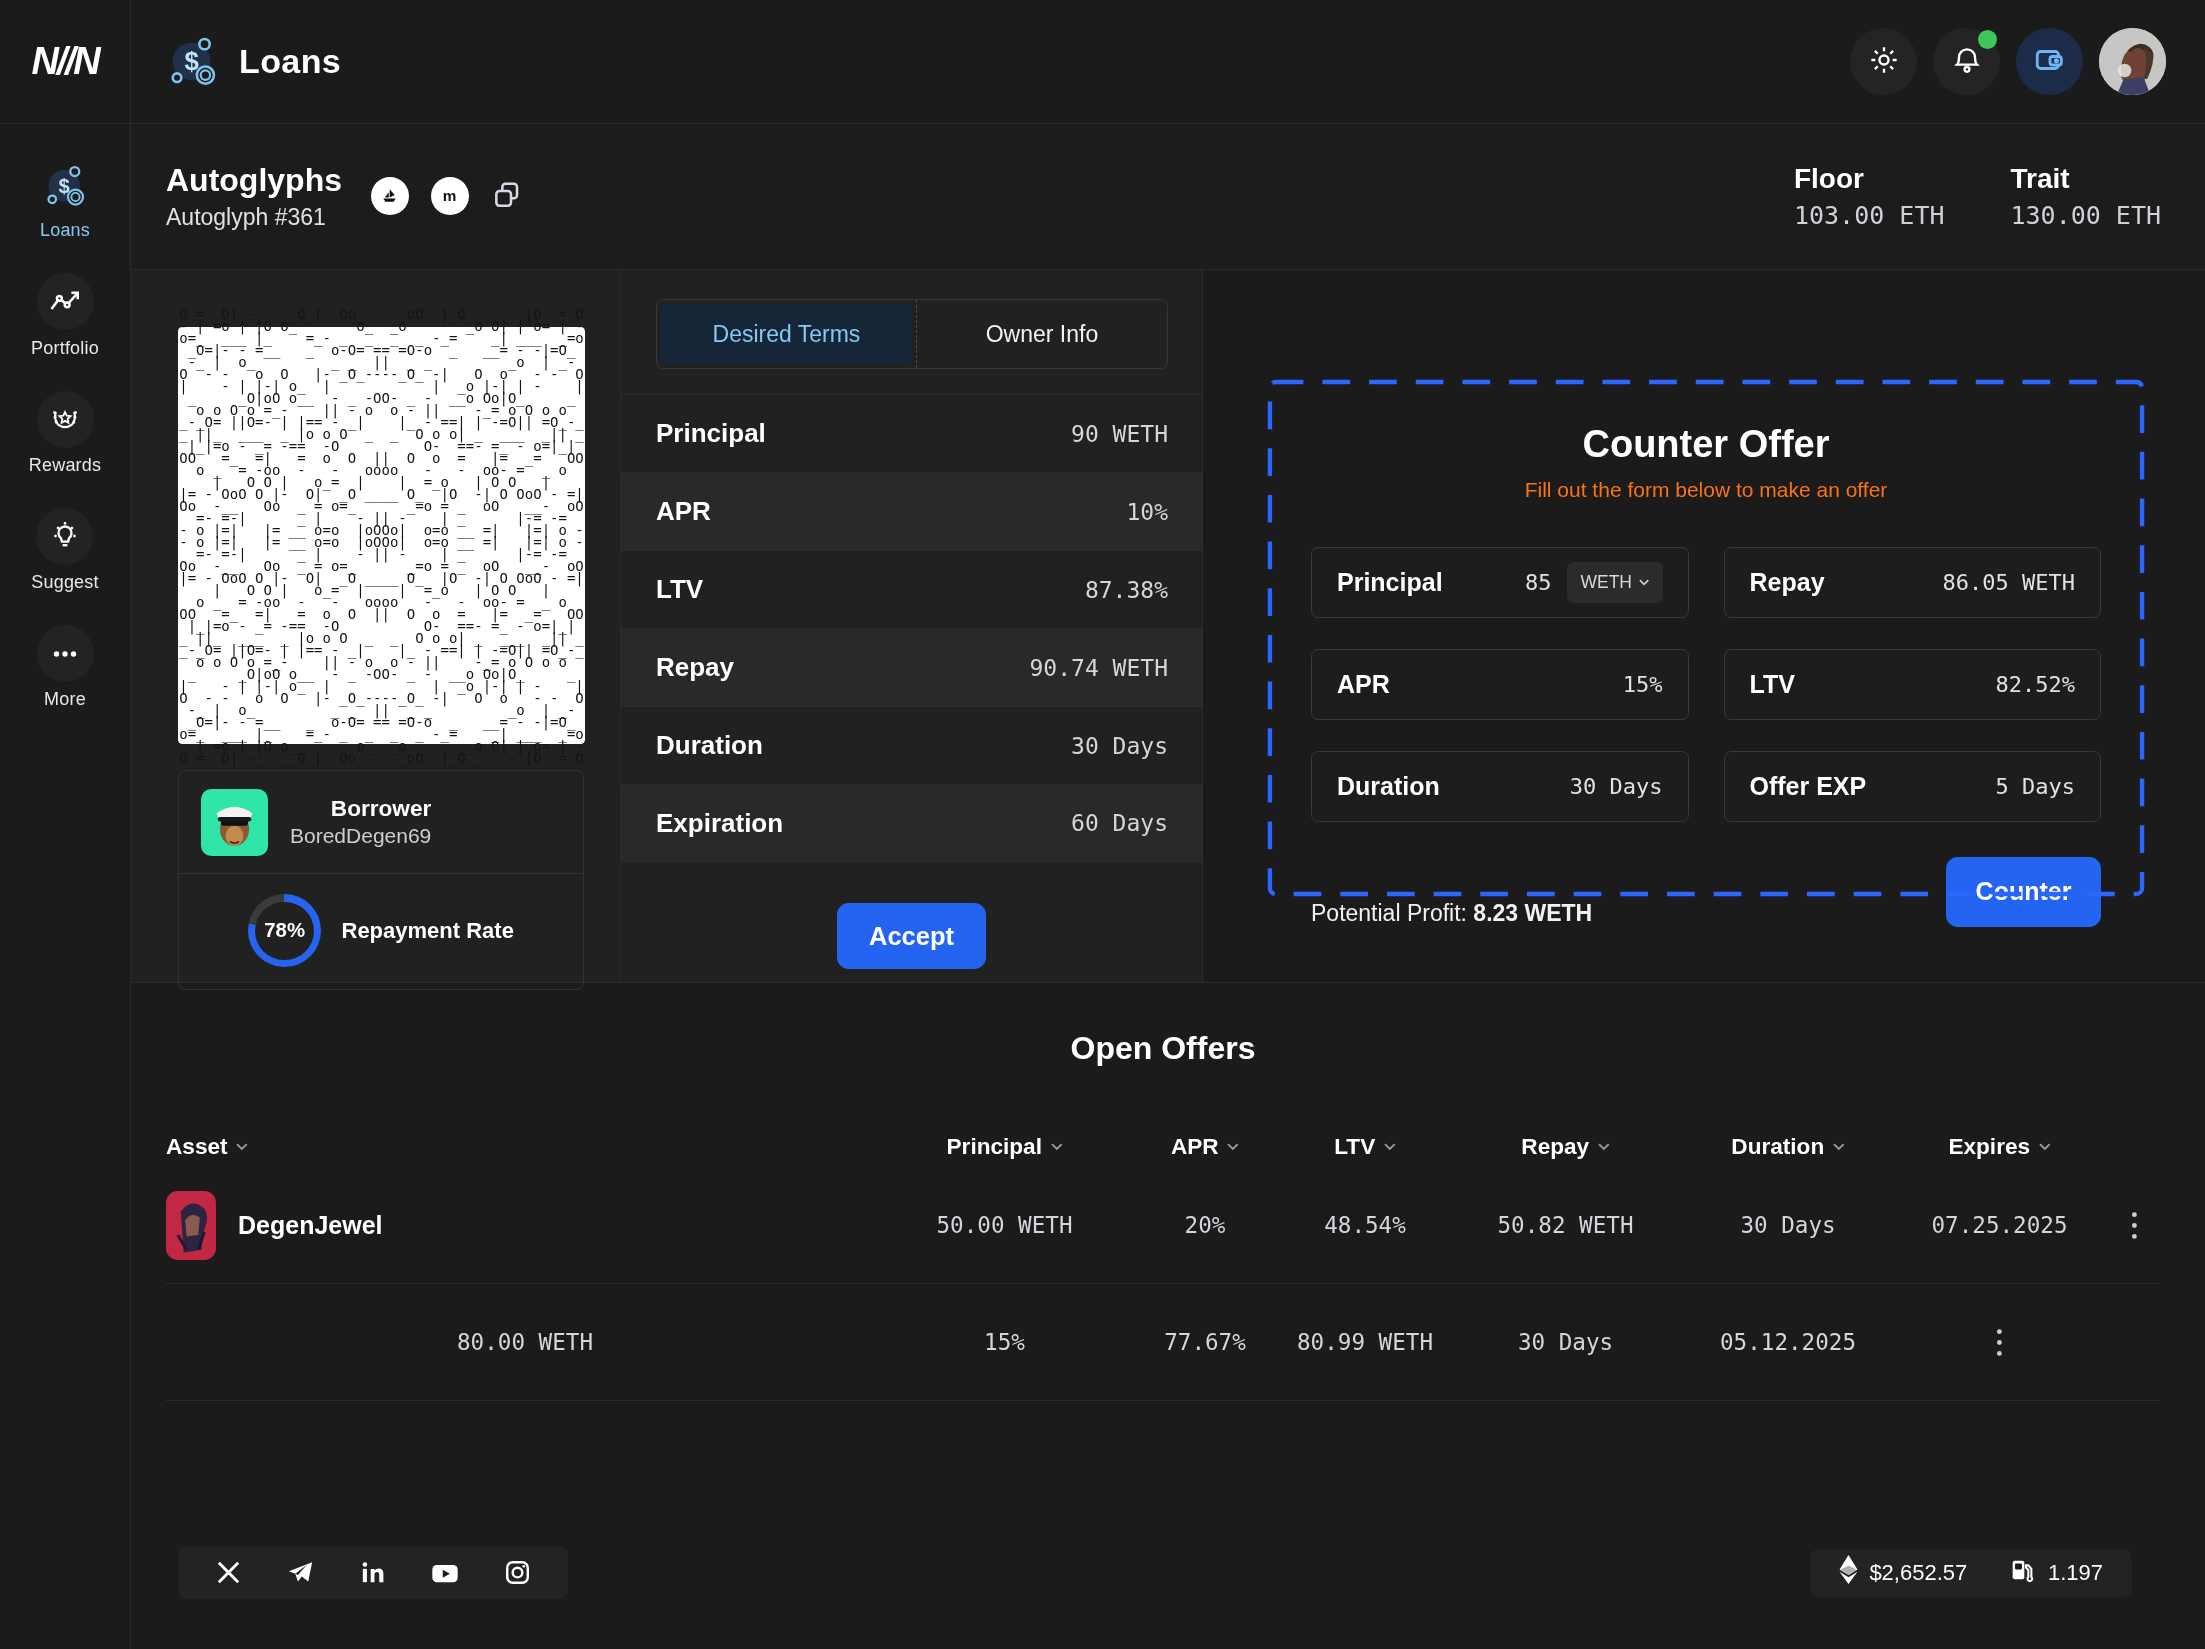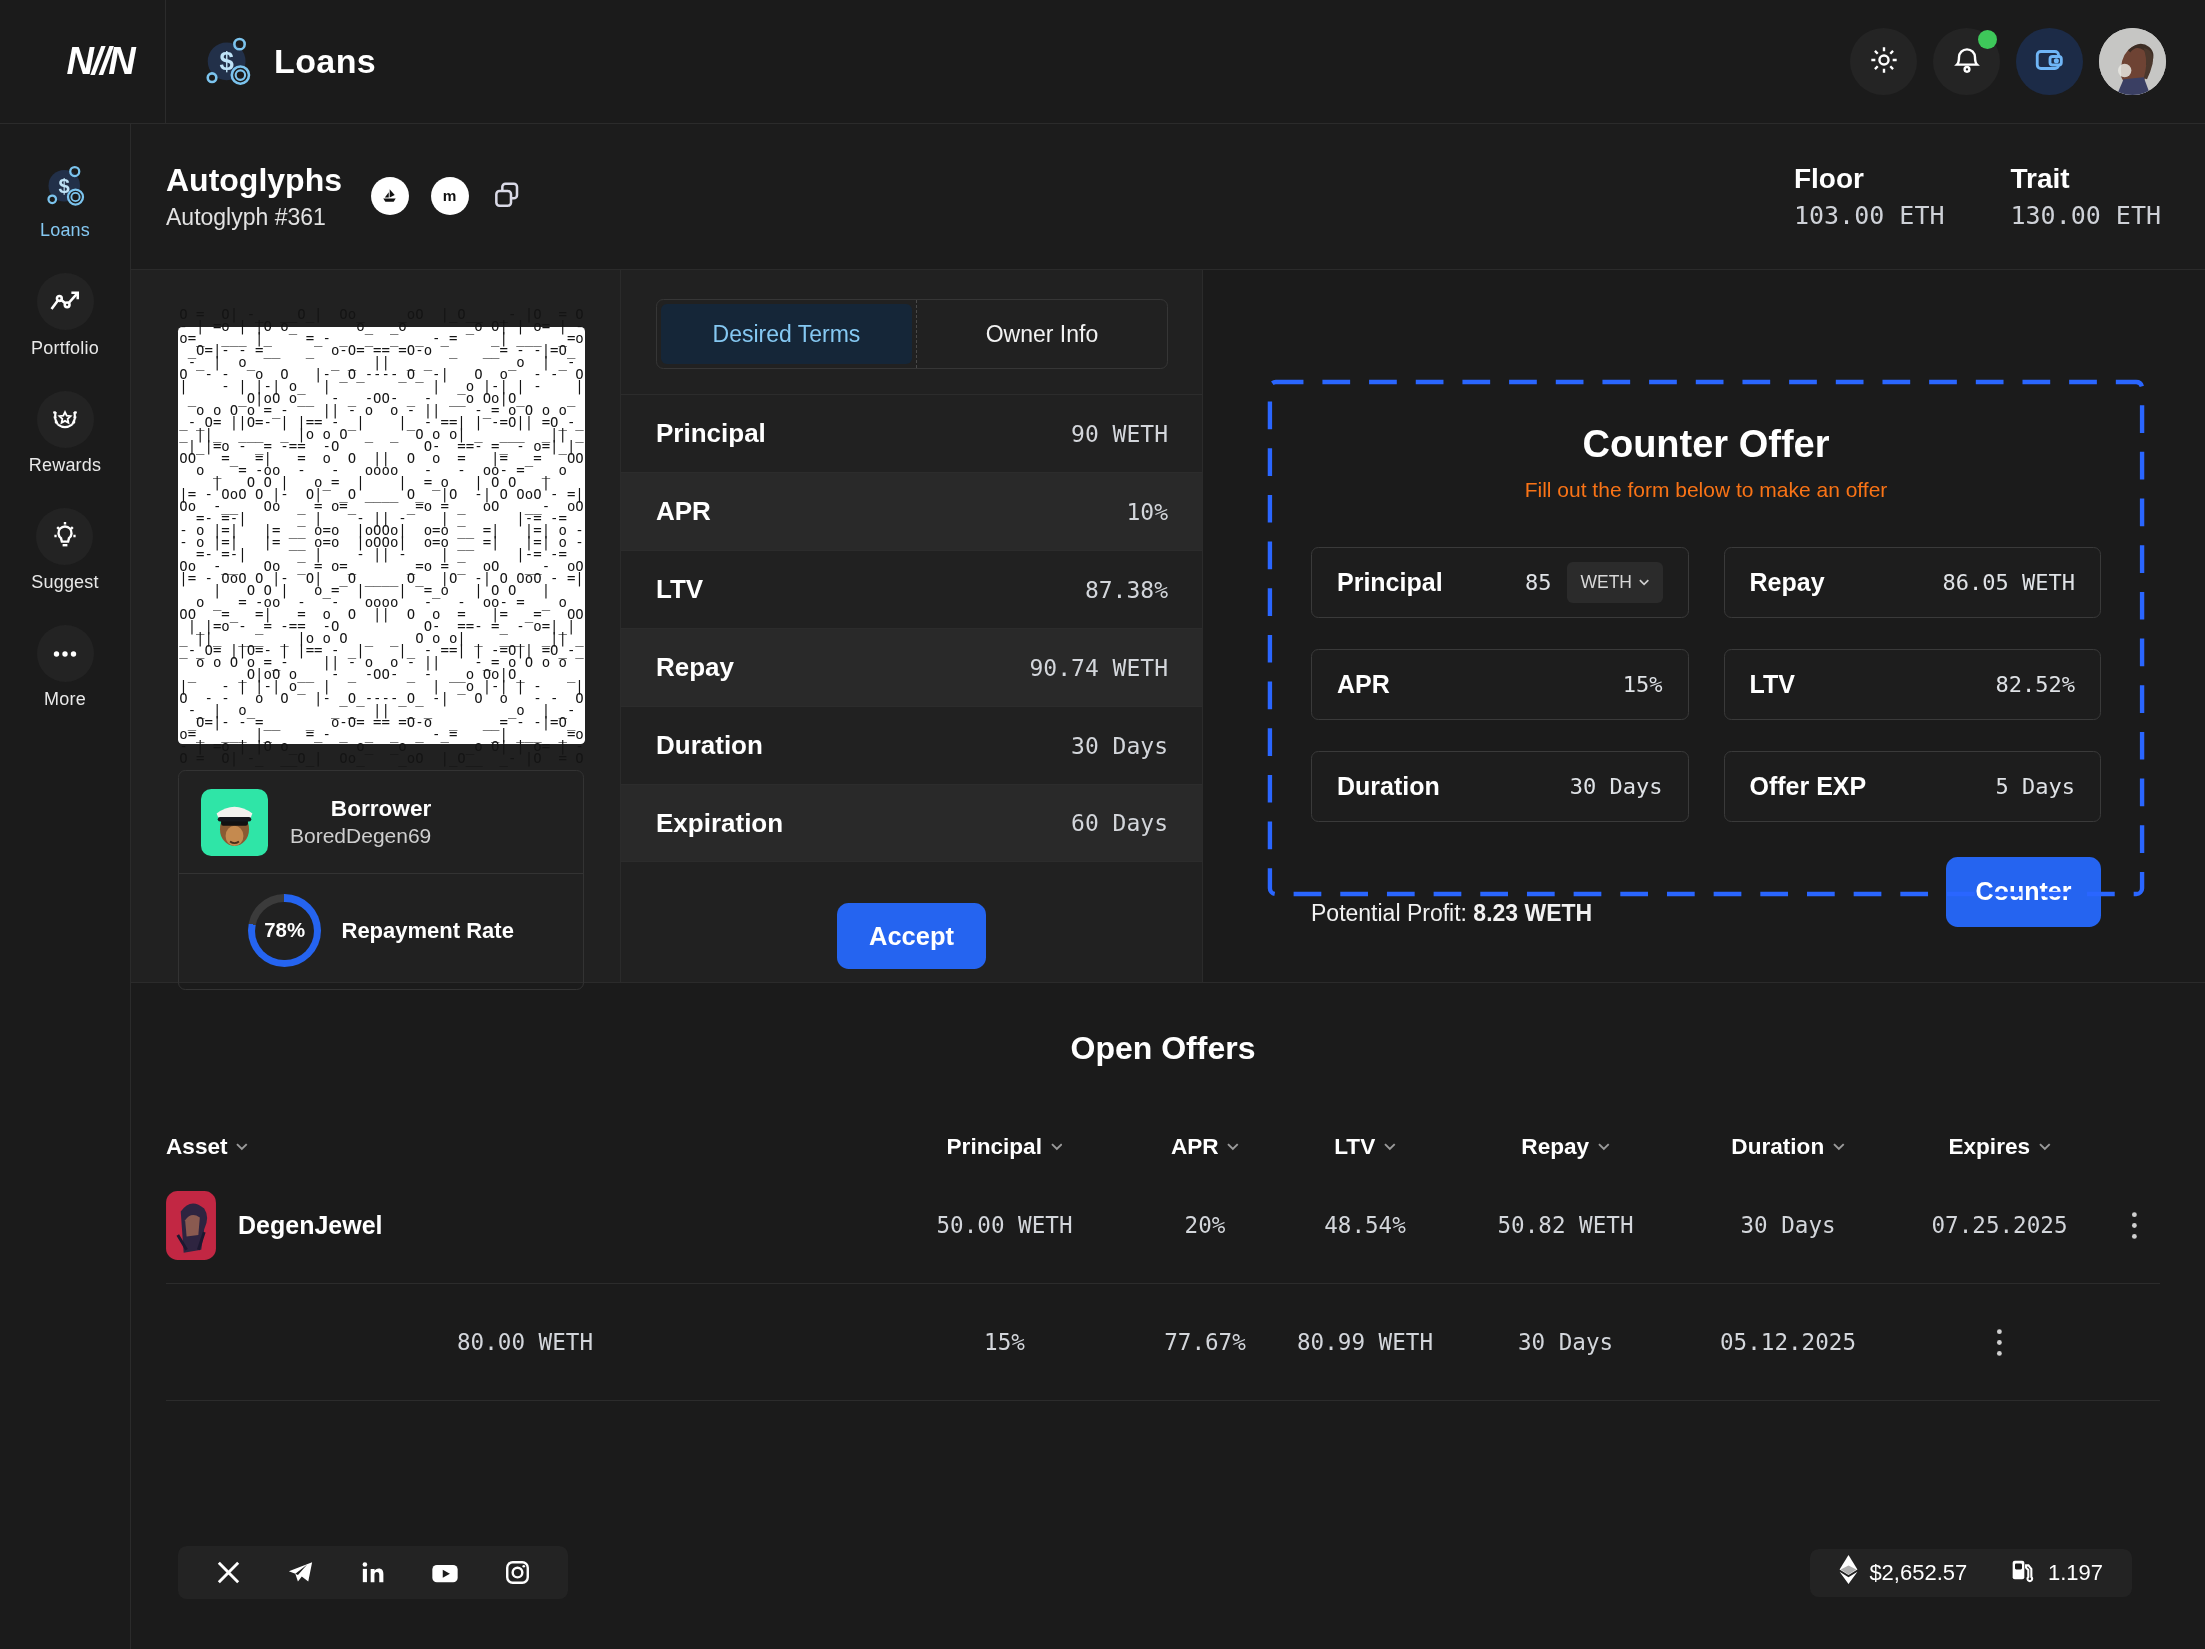--- a/index.html
+++ b/index.html
@@ -2,21 +2,21 @@
 <html style="--accent: #2564f0; --dash: #2a66ff; --tab-bg: #152638; --tab-text: #85c8f2; --green: #3ec85a;font-size:11.7px"><head>
 <meta charset="utf-8">
 <style>
   * { margin:0; padding:0; box-sizing:border-box; }
   html,body { background:#111; }
   body { font-family:"Liberation Sans", sans-serif; color:#fff; }
   .app { position:relative; width:2205px; height:1650px; background:#1b1b1b; overflow:hidden; display:flex; flex-direction:column; }
   .mono { font-family:"DejaVu Sans Mono", monospace; }
 
   
-  .topbar { height:124px; display:flex; align-items:stretch; border-bottom:1.5px solid #2b2b2b; flex:0 0 auto; background:#1b1b1b;padding-left:35px; }
+  .topbar { height:124px; display:flex; align-items:stretch; border-bottom:1.5px solid #2b2b2b; flex:0 0 auto; background:#1b1b1b; }
   .topbar-left { width:131px; border-right:1.5px solid #2b2b2b; display:flex; align-items:center; justify-content:center; }
   .logo { font-size:38px; font-weight:900; font-style:italic; letter-spacing:-2.2px; }
   .topbar-main { flex:1; display:flex; align-items:center; justify-content:space-between; padding:0 39px 0 34px; }
   .page-title-group { display:flex; align-items:center; gap:19px; }
   .page-title { font-size:34px; font-weight:600; letter-spacing:0.4px; }
   .topbar-actions { display:flex; align-items:center; gap:16px; }
   .icon-btn { width:67px; height:67px; border-radius:50%; background:#242424; display:flex; align-items:center; justify-content:center; position:relative; cursor:pointer; border:none; color:#fff; }
   .icon-btn.wallet { background:#1c2b47; color:#6fb5f6; }
   .notif-dot { position:absolute; top:1.5px; right:2.9px; width:19px; height:19px; border-radius:50%; background:var(--green,#3ec85a); }
   .avatar { width:67px; height:67px; border-radius:50%; overflow:hidden; background:#c4c4c4; cursor:pointer; }

